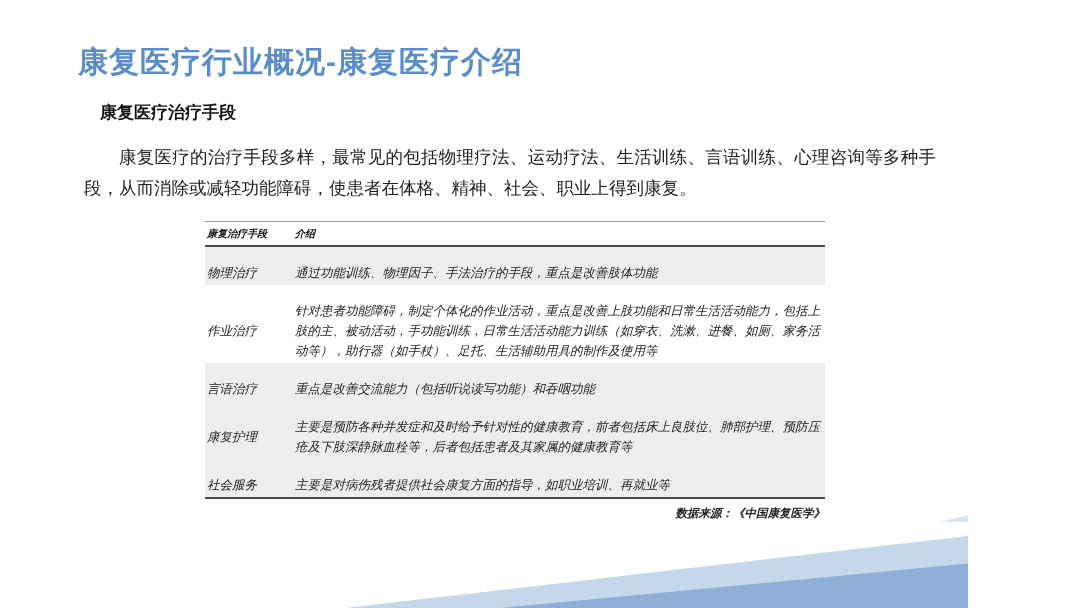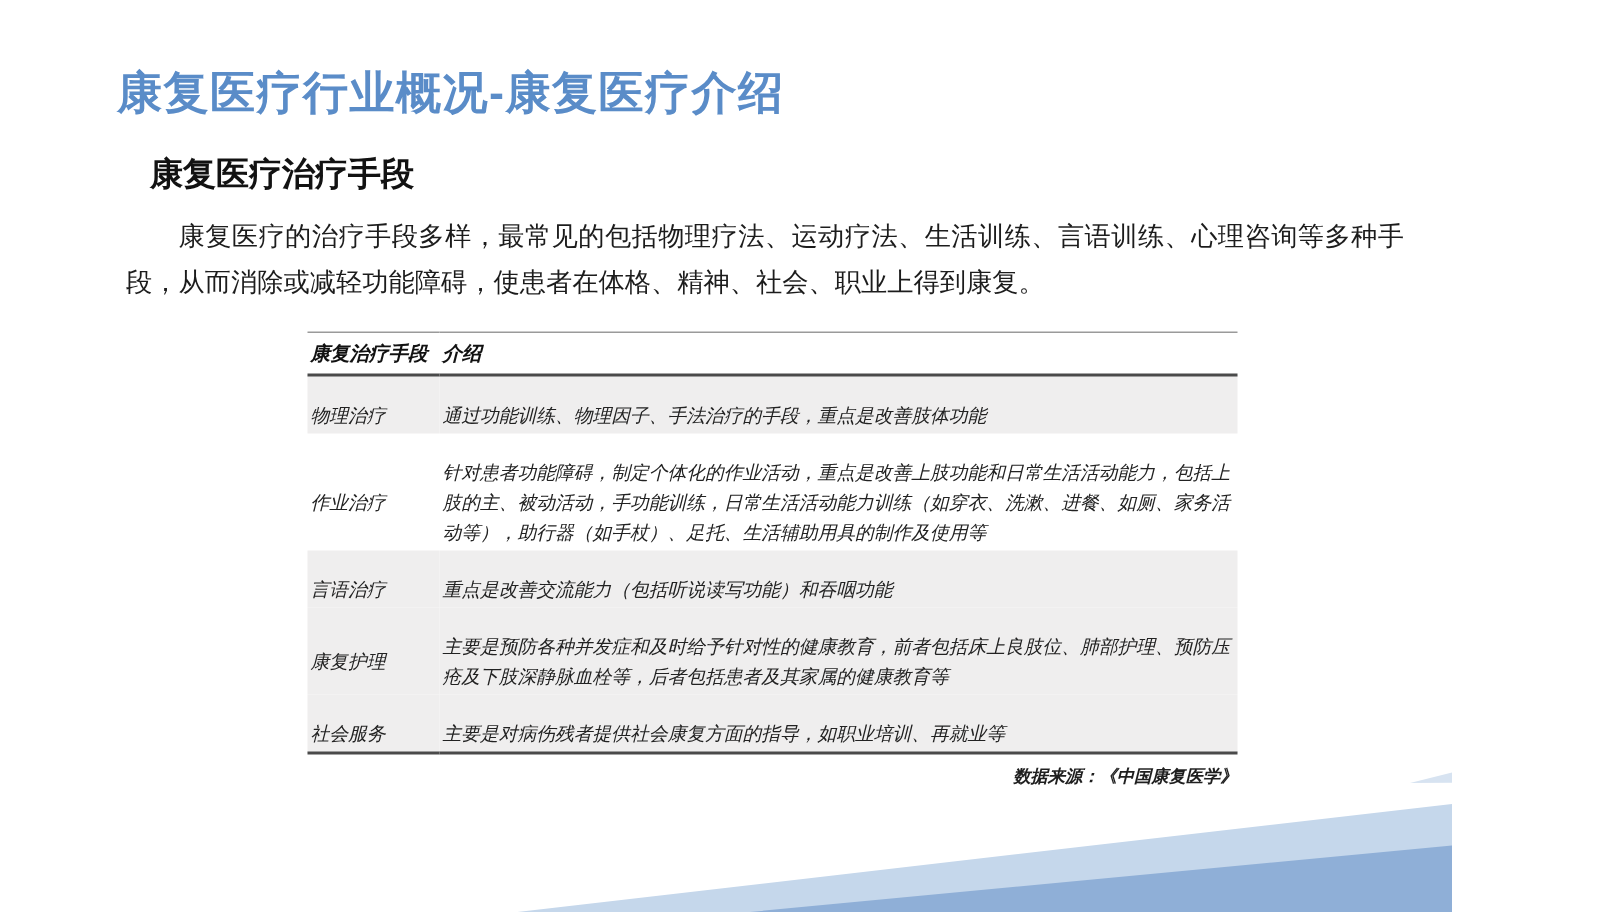--- a/index.html
+++ b/index.html
@@ -5,37 +5,37 @@
   html,body{margin:0;padding:0;background:#ffffff;}
   .slide{
     position:relative;width:968px;height:608px;background:#ffffff;
     overflow:hidden;font-family:"Liberation Sans",sans-serif;
   }
   .title{
     position:absolute;left:78px;top:42px;font-size:30px;font-weight:bold;
     color:var(--accent,#5a8cc8);letter-spacing:1px;margin:0;
   }
   .heading{
-    position:absolute;left:100px;top:101px;font-size:22px;font-weight:bold;
+    position:absolute;left:100px;top:101px;font-size:17px;font-weight:bold;
     color:#121212;margin:0;
   }
   .para{
     position:absolute;left:84px;top:142px;width:852px;margin:0;
     font-size:17.5px;line-height:31px;color:#1c1c1c;
     text-indent:2em;text-align:justify;
   }
   .table-wrap{position:absolute;left:205px;top:221px;width:620px;}
   table{
     width:100%;border-collapse:collapse;
     font-family:"DejaVu Serif","Liberation Serif",serif;font-style:italic;
     font-size:12.5px;color:#222222;
     border-top:1px solid #9a9a9a;border-bottom:2px solid #4a4a4a;
   }
   thead th{
-    text-align:left;font-weight:bold;font-size:13px;color:#111111;
+    text-align:left;font-weight:bold;font-size:10px;color:#111111;
     padding:5px 4px 4px 2px;border-bottom:2px solid #4a4a4a;
   }
   tbody td{padding:16px 4px 2px 2px;line-height:20px;vertical-align:middle;}
   td.method{width:82px;white-space:nowrap;}
   tbody tr.shaded{background:var(--row-shade,#efeeee);}
   .source{
     margin-top:7px;text-align:right;
     font-family:"DejaVu Serif","Liberation Serif",serif;font-style:italic;
     font-weight:bold;font-size:11.5px;color:#1f1f1f;
   }

